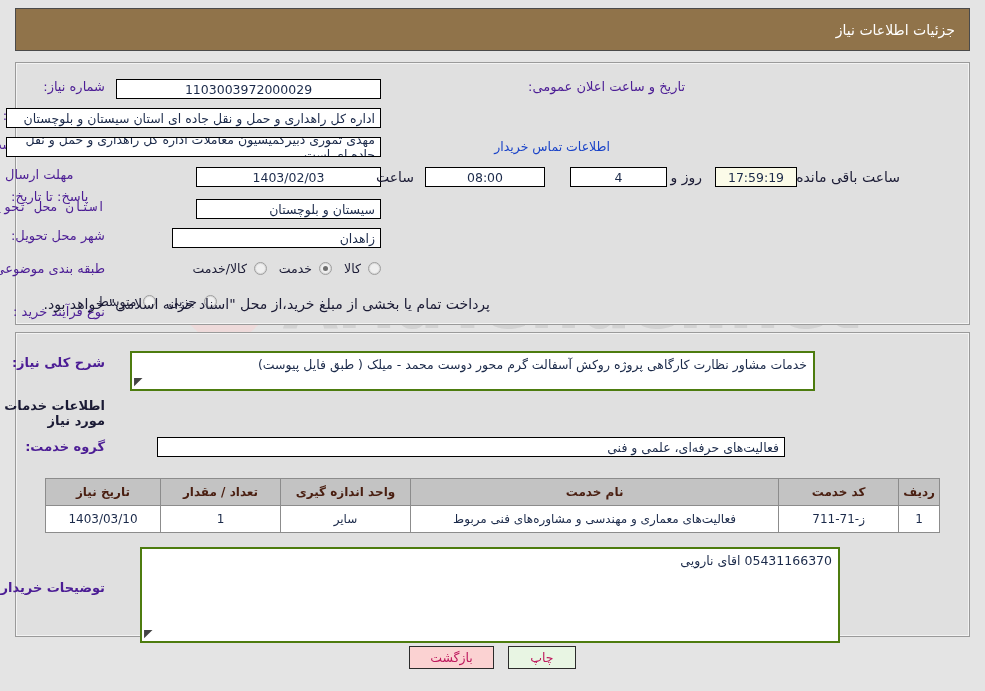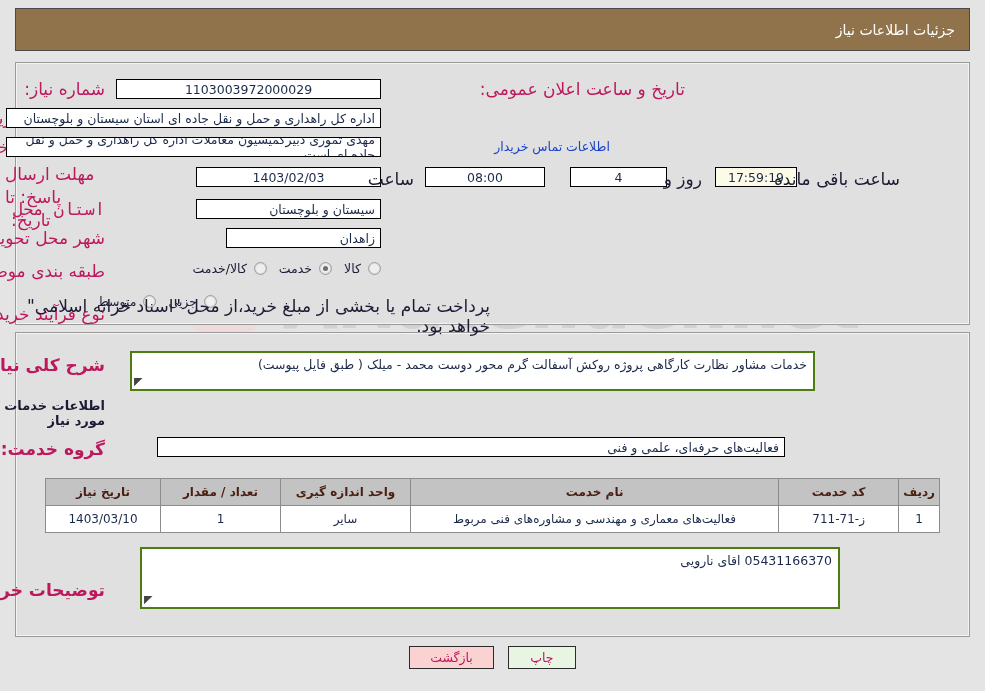--- a/index.html
+++ b/index.html
@@ -87,22 +87,22 @@
 
   
   .row {
     position: absolute;
     display: flex;
     align-items: center;
     flex-direction: row;
     white-space: nowrap;
   }
   .lbl {
-    font-size: 17px;
-    color: #be185d;
+    font-size: 13px;
+    color: #4c1d95;
     text-align: left;
     padding-left: 6px;
   }
   .lbl.bold { font-weight: bold; }
   .fld {
     background: #ffffff;
     border: 1px solid #000000;
     height: 20px;
     font-size: 12.5px;
     color: #1b2a4a;
@@ -116,21 +116,21 @@
   .fld.right  { justify-content: flex-start; }
   .fld.cream  { background: #fbfbe8; }
 
   .link {
     color: #1a43c8;
     font-size: 12.5px;
     text-decoration: none;
     cursor: pointer;
   }
   .plain {
-    font-size: 17px;
+    font-size: 14px;
     color: #1b1b35;
     padding: 0 5px;
   }
 
   
   .radio-grp { display: flex; align-items: center; gap: 4px; flex-direction: row; }
   .radio {
     width: 13px; height: 13px;
     border-radius: 50%;
     background: #efefef;
@@ -276,21 +276,21 @@
   <span class="plain" style="position:absolute; right:80px; top:169px; z-index:3;">ساعت باقی مانده</span>
 
   <div class="row" style="right:880px; top:199px; z-index:3;font-family:Liberation Mono, monospace;">
     <span class="lbl">استان محل تحویل:</span>
   </div>
   <div class="fld right" style="position:absolute; right:604px; top:199px; width:185px; z-index:3;">سیستان و بلوچستان</div>
 
   <div class="row" style="right:880px; top:228px; z-index:3;">
     <span class="lbl">شهر محل تحویل:</span>
   </div>
-  <div class="fld right" style="position:absolute; right:604px; top:228px; width:155px; z-index:3;">زاهدان</div>
+  <div class="fld right" style="position:absolute; right:604px; top:228px; width:209px; z-index:3;">زاهدان</div>
 
   <div class="row" style="right:880px; top:261px; z-index:3;">
     <span class="lbl">طبقه بندی موضوعی:</span>
   </div>
   <div class="radio-grp" style="position:absolute; right:604px; top:261px; z-index:3;">
     <span class="radio"></span>
     <span class="radio-lbl">کالا</span>
     <span class="radio checked"></span>
     <span class="radio-lbl">خدمت</span>
     <span class="radio"></span>
@@ -344,21 +344,21 @@
         <td>سایر</td>
         <td>1</td>
         <td>1403/03/10</td>
       </tr>
     </tbody>
   </table>
 
   <div class="row" style="right:880px; top:580px; z-index:3;">
     <span class="lbl bold">توضیحات خریدار:</span>
   </div>
-  <div class="ta" style="position:absolute; right:145px; top:547px; width:700px; height:62px; z-index:3;">
+  <div class="ta" style="position:absolute; right:145px; top:547px; width:700px; height:96px; z-index:3;">
     <span>05431166370 اقای نارویی</span>
     <span class="grip">◥</span>
   </div>
 
   <div id="btn-bar">
     <button class="btn back">بازگشت</button>
     <button class="btn print">چاپ</button>
   </div>
 
 </div>

